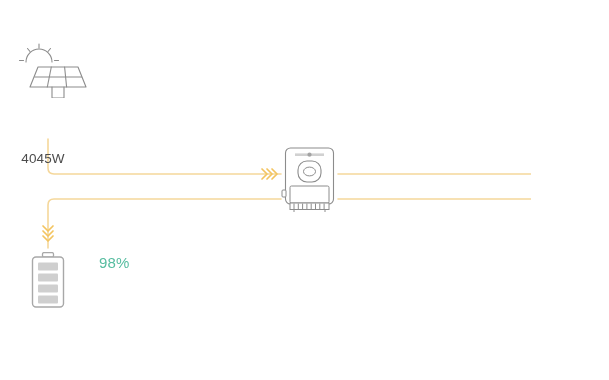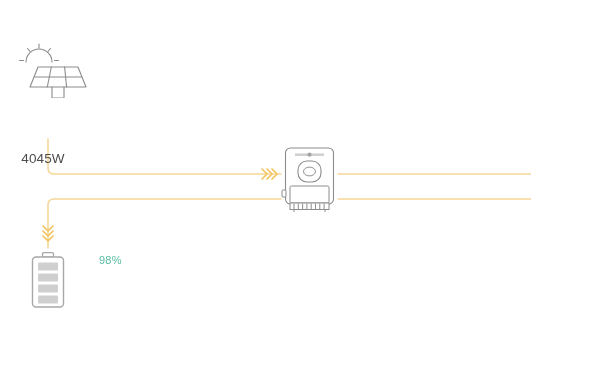--- a/index.html
+++ b/index.html
@@ -55,21 +55,21 @@
 
   #node-battery      { left: 28px;  top: 252px; }
 
   #node-house        { left: 533px; top: 254px; }
 
   #soc-readout {
     position: absolute;
     left: 99px;
     top: 255px;
     z-index: 3;
-    font-size: 11px;
+    font-size: 15px;
     color: #57bda0;
     letter-spacing: 0.2px;
     white-space: nowrap;
     line-height: 1;
   }
 </style>
 </head>
 <body>
 
 <div id="stage">

